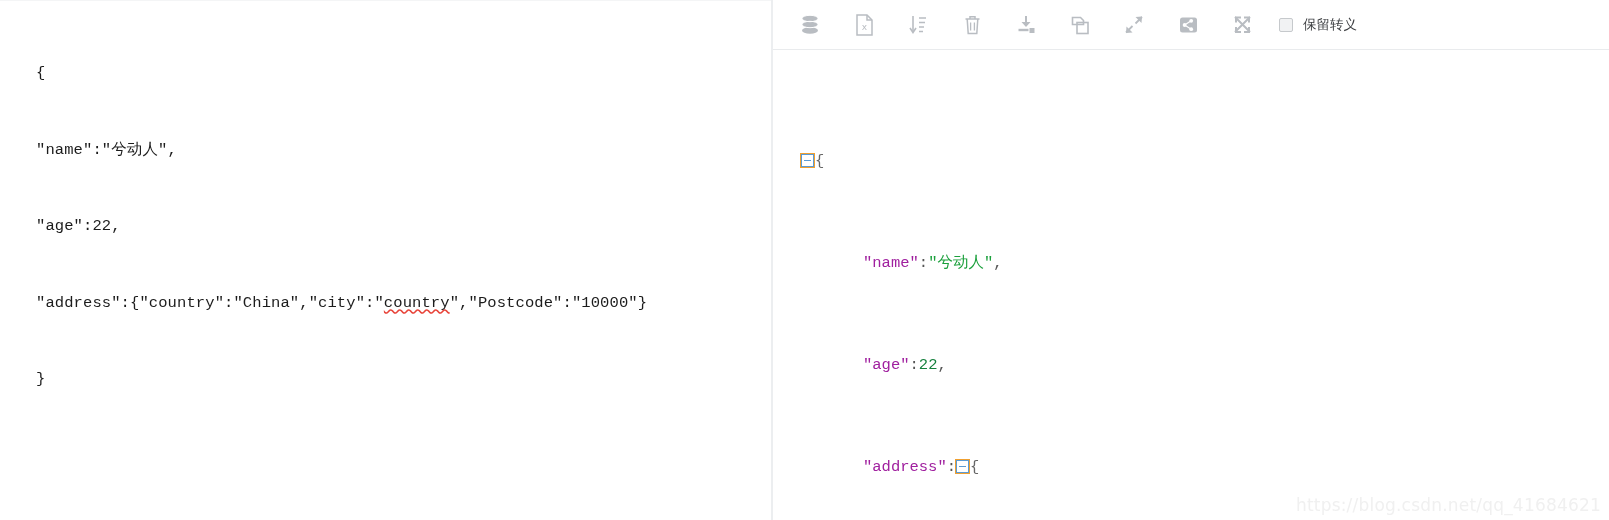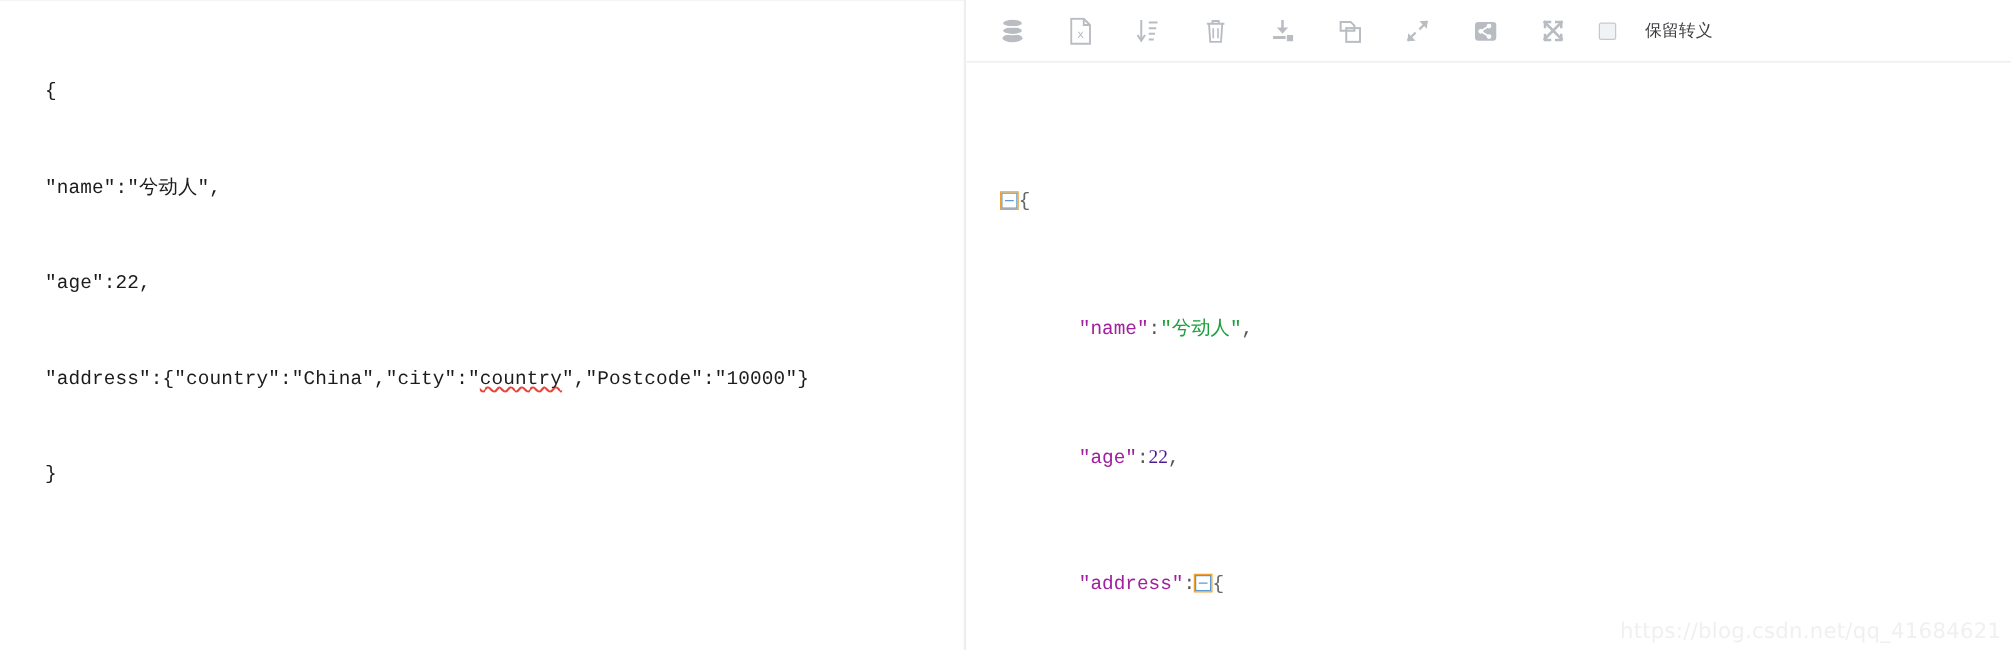--- a/index.html
+++ b/index.html
@@ -86,21 +86,21 @@
     justify-content: center;
     cursor: pointer;
     margin-right: 16px;
     flex: 0 0 auto;
   }
   .tool-btn svg { display: block; }
 
   .keep-escape {
     display: flex;
     align-items: center;
-    gap: 23px;
+    gap: 10px;
     cursor: pointer;
     margin-left: 2px;
   }
   .esc-box {
     width: 14px;
     height: 14px;
     border: 1px solid #c6c9cc;
     border-radius: 2px;
     background: #f1f2f3;
     box-sizing: border-box;
@@ -120,21 +120,21 @@
     font-size: 15.5px;
     line-height: 25.5px;
     color: #333333;
     white-space: pre;
   }
   .tline { white-space: pre; height: 25.5px; display: block; }
   .ind1 { padding-left: 62px; }
 
   .k { color: #a0209f; }
   .s { color: #1ba03c; }
-  .n { color: #4c1d95; font-family: Liberation Serif, serif; }
+  .n { color: #15803d; }
   .p { color: #555555; }
   .br { color: #666666; }
 
   .fold {
     display: inline-block;
     width: 13px;
     height: 13px;
     border: 1px solid #5b9bd5;
     box-sizing: border-box;
     background: #ffffff;

